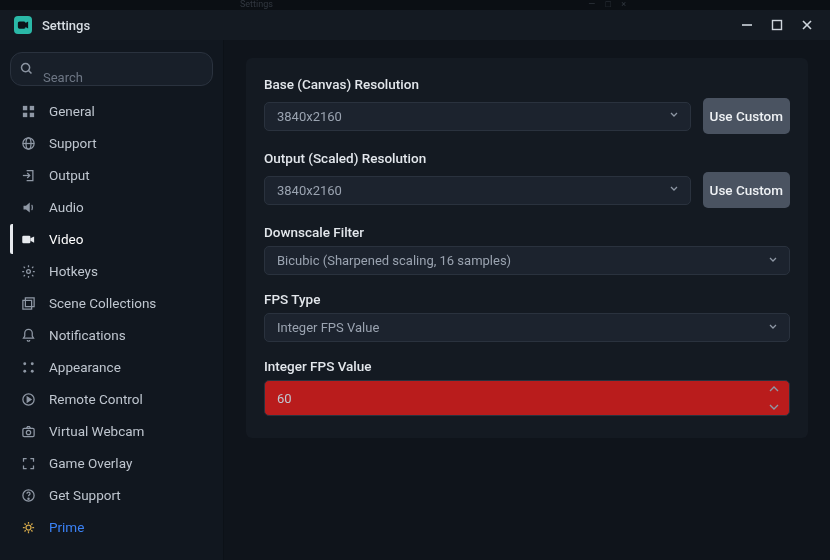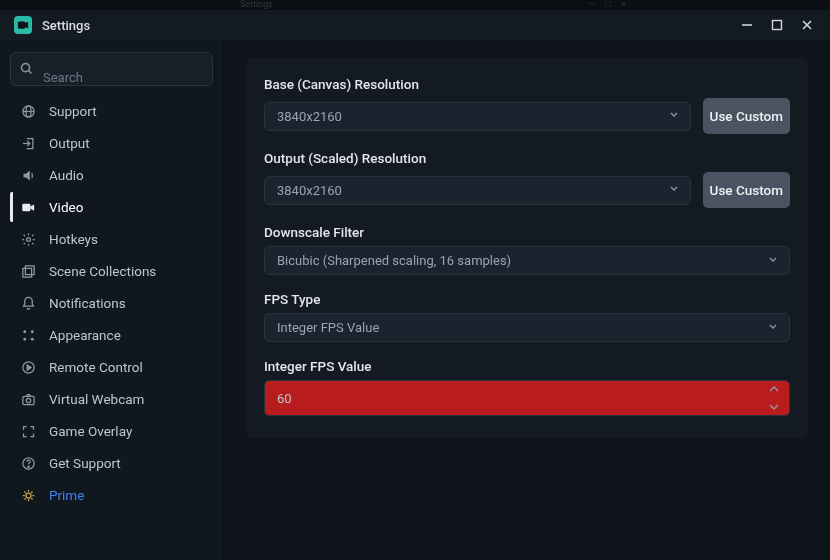--- a/index.html
+++ b/index.html
@@ -20,21 +20,21 @@
   .titlebar .spacer { flex: 1; }
   .win-btn { width: 30px; height: 24px; display: flex; align-items: center; justify-content: center; color: #cfd6dd; }
   .win-btn svg { width: 12px; height: 12px; }
 
   .body { flex: 1; display: flex; min-height: 0; }
 
   
   .sidebar { width: 224px; background: #11171f; border-right: 1px solid rgba(0,0,0,.25); padding: 12px 10px 0 10px; display: flex; flex-direction: column; }
   .search { position: relative; margin-bottom: 10px; }
   .search input {
-    width: 100%; height: 34px; border-radius: 6px; border: 1px solid #2a323e;
+    width: 100%; height: 34px; border-radius: 12px; border: 1px solid #2a323e;
     background: #181f29; color: #cfd6dd; font-size: 13px; padding: 16px 10px 0 32px;
   }
   .search input::placeholder { color: #6d7684; }
   .search .sicon { position: absolute; left: 9px; top: 9px; color: #8a93a0; }
 
   .nav { display: flex; flex-direction: column; gap: 2px; overflow-y: auto; }
   .nav-item { display: flex; align-items: center; gap: 12px; height: 30px; padding: 0 6px 0 6px; font-size: 13.5px; color: #bfc6cf; border-left: 3px solid transparent; cursor: pointer; border-radius: 2px; }
   .nav-item .nicon { width: 18px; height: 18px; display: flex; align-items: center; justify-content: center; color: #8f98a5; flex: 0 0 18px; }
   .nav-item.active { color: #ffffff; font-weight: 400; border-left-color: #e7eaee; }
   .nav-item.active .nicon { color: #e7eaee; }
@@ -98,20 +98,31 @@
           <svg width="15" height="15" viewBox="0 0 24 24" fill="none" stroke="currentColor" stroke-width="2.4">
               <circle cx="10.5" cy="10.5" r="6.5"></circle>
               <line x1="20" y1="20" x2="15.2" y2="15.2"></line>
             </svg>
         </span>
         <input type="text" placeholder="Search" style="">
       </div>
 
       <div class="nav">
 
+        <div class="nav-item">
+          <span class="nicon">
+              <svg width="15" height="15" viewBox="0 0 24 24" fill="currentColor">
+                <rect x="3" y="3" width="7" height="7"></rect>
+                <rect x="14" y="3" width="7" height="7"></rect>
+                <rect x="3" y="14" width="7" height="7"></rect>
+                <rect x="14" y="14" width="7" height="7"></rect>
+              </svg>
+            </span>
+          <span>General</span>
+        </div>
 
         <div class="nav-item">
           <span class="nicon">
               <svg width="15" height="15" viewBox="0 0 24 24" fill="none" stroke="currentColor" stroke-width="2">
                 <circle cx="12" cy="12" r="9"></circle>
                 <ellipse cx="12" cy="12" rx="4" ry="9"></ellipse>
                 <line x1="3" y1="12" x2="21" y2="12"></line>
               </svg>
             </span>
           <span>Support</span>

